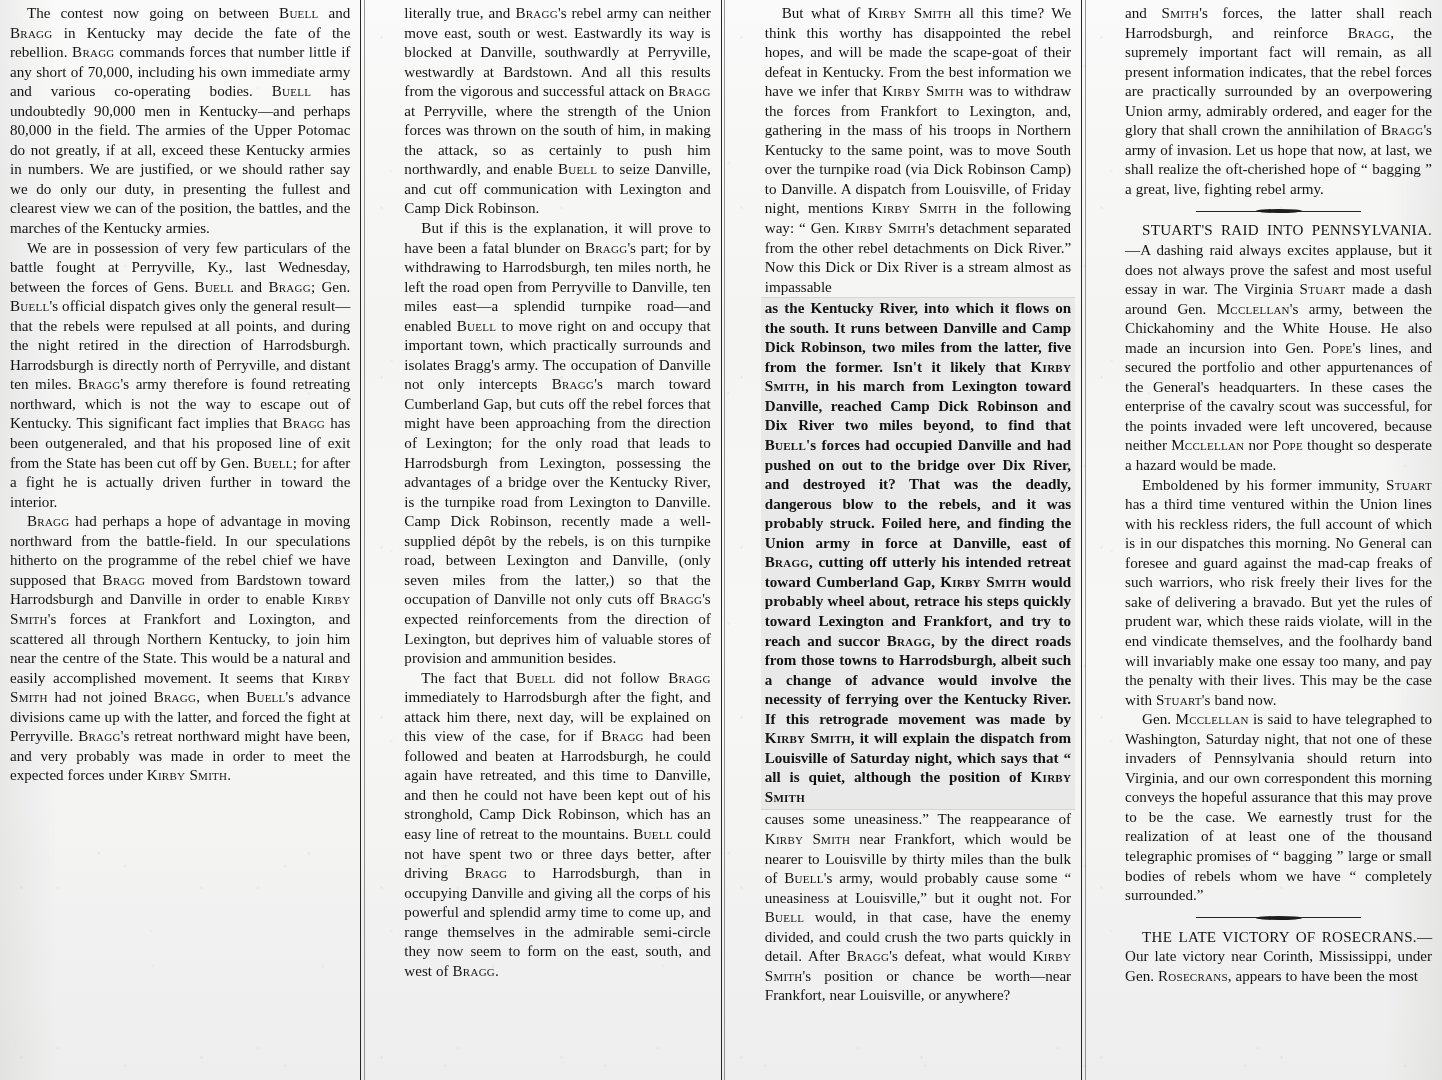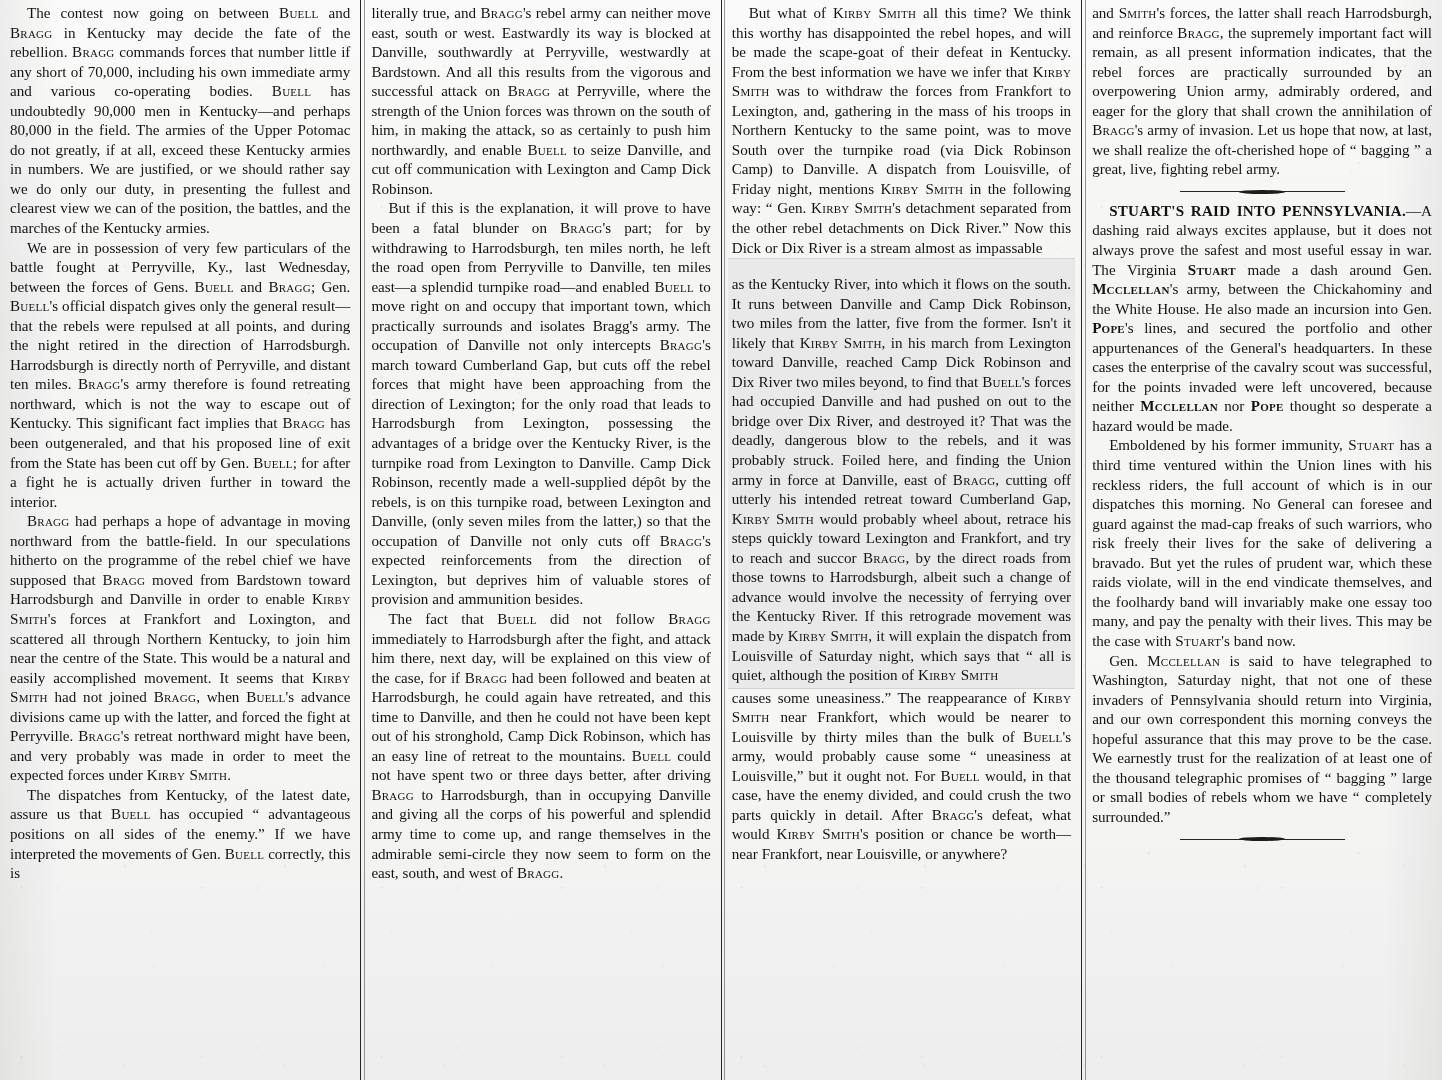--- a/index.html
+++ b/index.html
@@ -39,20 +39,21 @@
 
   .col{
     position:relative;
     box-sizing:border-box;
     width:360.5px;
     padding:4px 10px 2px 10px;
     color:#17161a;
   }
   .col + .col{
     border-left:1.6px solid #2b2a2c;
+    padding-left:43px;
   }
   .col + .col::before{            
     content:"";
     position:absolute;left:2.5px;top:0;bottom:0;width:1px;
     background:#4a4849;
     opacity:.55;
   }
   .col:last-child{width:361px;}
 
   h1.hed{
@@ -84,48 +85,47 @@
   
   .hl{
     background:#e3e3e6;
     box-shadow:0 -1px 0 #cfcfd4 inset, 0 1px 0 #cfcfd4 inset;
     font-weight:bold;
     color:#0d0c0f;
     display:block;
     margin:0 -4px;
     padding:2px 4px 3px 4px;
   }
-  .hl p{ font-weight:normal;margin-top:15px; }
+  .hl p{ font-weight:bold; }
 
   
   .rule{
     width:165px;margin:10px auto 8px auto;height:4px;position:relative;
   }
   .rule::before{
     content:"";position:absolute;left:0;right:0;top:1.5px;height:1px;background:#2a2a2c;
   }
   .rule::after{
     content:"";position:absolute;left:50%;transform:translateX(-50%);top:0px;
     width:46px;height:4px;border-radius:50%;
     background:#222;
   }
   .subhed{ }
-  .subhed .sc{ font-weight:bold; }
+  .subhed .sc{ font-weight:normal; }
 </style>
 </head>
 <body>
 
 <div id="page">
   <div id="grain"></div>
 
   <div class="col">
     <p>The contest now going on between <span class="sc">Buell</span> and <span class="sc">Bragg</span> in Kentucky may decide the fate of the rebellion. <span class="sc">Bragg</span> commands forces that number little if any short of 70,000, including his own immediate army and various co-operating bodies. <span class="sc">Buell</span> has undoubtedly 90,000 men in Kentucky—and perhaps 80,000 in the field. The armies of the Upper Potomac do not greatly, if at all, exceed these Kentucky armies in numbers. We are justified, or we should rather say we do only our duty, in presenting the fullest and clearest view we can of the position, the battles, and the marches of the Kentucky armies.</p>
     <p>We are in possession of very few particulars of the battle fought at Perryville, Ky., last Wednesday, between the forces of Gens. <span class="sc">Buell</span> and <span class="sc">Bragg</span>; Gen. <span class="sc">Buell</span>'s official dispatch gives only the general result—that the rebels were repulsed at all points, and during the night retired in the direction of Harrodsburgh. Harrodsburgh is directly north of Perryville, and distant ten miles. <span class="sc">Bragg</span>'s army therefore is found retreating northward, which is not the way to escape out of Kentucky. This significant fact implies that <span class="sc">Bragg</span> has been outgeneraled, and that his proposed line of exit from the State has been cut off by Gen. <span class="sc">Buell</span>; for after a fight he is actually driven further in toward the interior.</p>
     <p><span class="sc">Bragg</span> had perhaps a hope of advantage in moving northward from the battle-field. In our speculations hitherto on the programme of the rebel chief we have supposed that <span class="sc">Bragg</span> moved from Bardstown toward Harrodsburgh and Danville in order to enable <span class="sc">Kirby Smith</span>'s forces at Frankfort and Loxington, and scattered all through Northern Kentucky, to join him near the centre of the State. This would be a natural and easily accomplished movement. It seems that <span class="sc">Kirby Smith</span> had not joined <span class="sc">Bragg</span>, when <span class="sc">Buell</span>'s advance divisions came up with the latter, and forced the fight at Perryville. <span class="sc">Bragg</span>'s retreat northward might have been, and very probably was made in order to meet the expected forces under <span class="sc">Kirby Smith</span>.</p>
-    <p>The dispatches from Kentucky, of the latest date, assure us that <span class="sc">Buell</span> has occupied “ advantageous positions on all sides of the enemy.” If we have interpreted the movements of Gen. <span class="sc">Buell</span> correctly, this is</p>
   </div>
 
   <div class="col">
     <p class="cont">literally true, and <span class="sc">Bragg</span>'s rebel army can neither move east, south or west. Eastwardly its way is blocked at Danville, southwardly at Perryville, westwardly at Bardstown. And all this results from the vigorous and successful attack on <span class="sc">Bragg</span> at Perryville, where the strength of the Union forces was thrown on the south of him, in making the attack, so as certainly to push him northwardly, and enable <span class="sc">Buell</span> to seize Danville, and cut off communication with Lexington and Camp Dick Robinson.</p>
     <p>But if this is the explanation, it will prove to have been a fatal blunder on <span class="sc">Bragg</span>'s part; for by withdrawing to Harrodsburgh, ten miles north, he left the road open from Perryville to Danville, ten miles east—a splendid turnpike road—and enabled <span class="sc">Buell</span> to move right on and occupy that important town, which practically surrounds and isolates Bragg's army. The occupation of Danville not only intercepts <span class="sc">Bragg</span>'s march toward Cumberland Gap, but cuts off the rebel forces that might have been approaching from the direction of Lexington; for the only road that leads to Harrodsburgh from Lexington, possessing the advantages of a bridge over the Kentucky River, is the turnpike road from Lexington to Danville. Camp Dick Robinson, recently made a well-supplied dépôt by the rebels, is on this turnpike road, between Lexington and Danville, (only seven miles from the latter,) so that the occupation of Danville not only cuts off <span class="sc">Bragg</span>'s expected reinforcements from the direction of Lexington, but deprives him of valuable stores of provision and ammunition besides.</p>
     <p>The fact that <span class="sc">Buell</span> did not follow <span class="sc">Bragg</span> immediately to Harrodsburgh after the fight, and attack him there, next day, will be explained on this view of the case, for if <span class="sc">Bragg</span> had been followed and beaten at Harrodsburgh, he could again have retreated, and this time to Danville, and then he could not have been kept out of his stronghold, Camp Dick Robinson, which has an easy line of retreat to the mountains. <span class="sc">Buell</span> could not have spent two or three days better, after driving <span class="sc">Bragg</span> to Harrodsburgh, than in occupying Danville and giving all the corps of his powerful and splendid army time to come up, and range themselves in the admirable semi-circle they now seem to form on the east, south, and west of <span class="sc">Bragg</span>.</p>
   </div>
 
   <div class="col">
     <p>But what of <span class="sc">Kirby Smith</span> all this time? We think this worthy has disappointed the rebel hopes, and will be made the scape-goat of their defeat in Kentucky. From the best information we have we infer that <span class="sc">Kirby Smith</span> was to withdraw the forces from Frankfort to Lexington, and, gathering in the mass of his troops in Northern Kentucky to the same point, was to move South over the turnpike road (via Dick Robinson Camp) to Danville. A dispatch from Louisville, of Friday night, mentions <span class="sc">Kirby Smith</span> in the following way: “ Gen. <span class="sc">Kirby Smith</span>'s detachment separated from the other rebel detachments on Dick River.” Now this Dick or Dix River is a stream almost as impassable</p>
@@ -139,14 +139,15 @@
     <p class="cont">and <span class="sc">Smith</span>'s forces, the latter shall reach Harrodsburgh, and reinforce <span class="sc">Bragg</span>, the supremely important fact will remain, as all present information indicates, that the rebel forces are practically surrounded by an overpowering Union army, admirably ordered, and eager for the glory that shall crown the annihilation of <span class="sc">Bragg</span>'s army of invasion. Let us hope that now, at last, we shall realize the oft-cherished hope of “ bagging ” a great, live, fighting rebel army.</p>
 
     <div class="rule"></div>
 
     <p class="subhed"><span class="sc">STUART'S RAID INTO PENNSYLVANIA.</span><span>—A dashing raid always excites applause, but it does not always prove the safest and most useful essay in war. The Virginia <span class="sc">Stuart</span> made a dash around Gen. <span class="sc">Mcclellan</span>'s army, between the Chickahominy and the White House. He also made an incursion into Gen. <span class="sc">Pope</span>'s lines, and secured the portfolio and other appurtenances of the General's headquarters. In these cases the enterprise of the cavalry scout was successful, for the points invaded were left uncovered, because neither <span class="sc">Mcclellan</span> nor <span class="sc">Pope</span> thought so desperate a hazard would be made.</span></p>
     <p>Emboldened by his former immunity, <span class="sc">Stuart</span> has a third time ventured within the Union lines with his reckless riders, the full account of which is in our dispatches this morning. No General can foresee and guard against the mad-cap freaks of such warriors, who risk freely their lives for the sake of delivering a bravado. But yet the rules of prudent war, which these raids violate, will in the end vindicate themselves, and the foolhardy band will invariably make one essay too many, and pay the penalty with their lives. This may be the case with <span class="sc">Stuart</span>'s band now.</p>
     <p>Gen. <span class="sc">Mcclellan</span> is said to have telegraphed to Washington, Saturday night, that not one of these invaders of Pennsylvania should return into Virginia, and our own correspondent this morning conveys the hopeful assurance that this may prove to be the case. We earnestly trust for the realization of at least one of the thousand telegraphic promises of “ bagging ” large or small bodies of rebels whom we have “ completely surrounded.”</p>
 
     <div class="rule"></div>
 
+    <p class="subhed"><span class="sc">THE LATE VICTORY OF ROSECRANS.</span><span>—Our late victory near Corinth, Mississippi, under Gen. <span class="sc">Rosecrans</span>, appears to have been the most</span></p>
   </div>
 </div>
 
 </body></html>

